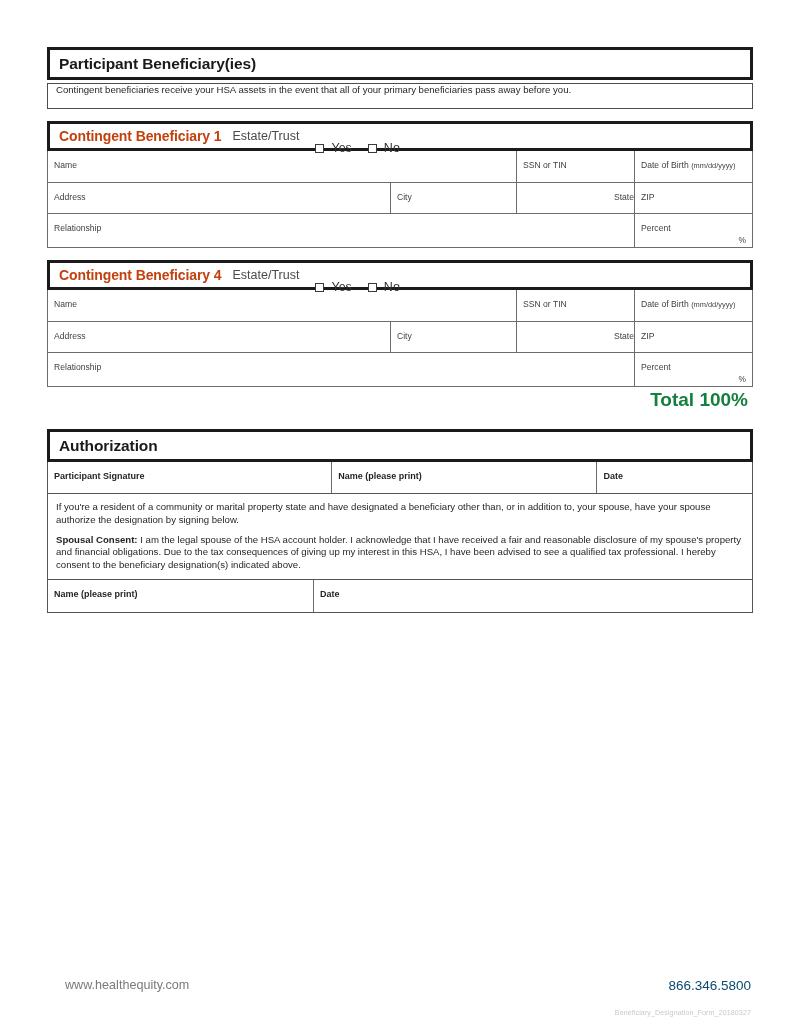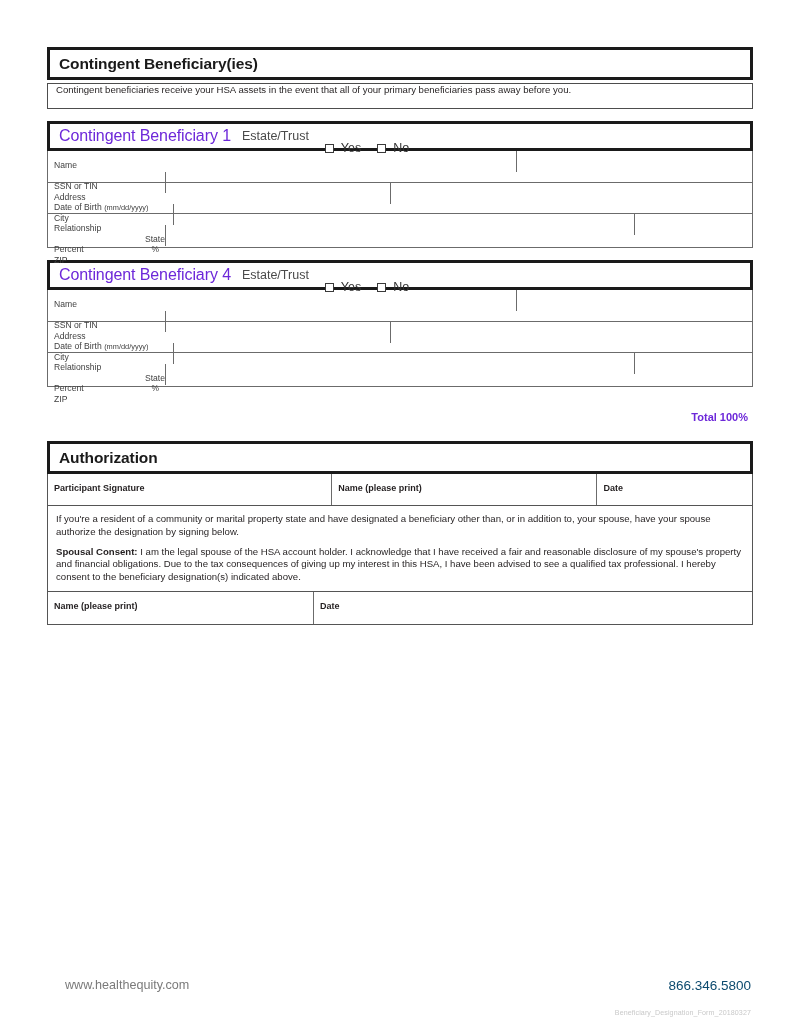--- a/index.html
+++ b/index.html
@@ -41,23 +41,23 @@
   .bar-tall { height: 33px; }
 
   
   .ben-bar {
     height: 30px;
     display: flex;
     align-items: center;
     gap: 0;
   }
   .ben-title {
-    font-size: 16px;
-    font-weight: normal;
-    color: #6d28d9;
+    font-size: 14px;
+    font-weight: bold;
+    color: #c2410c;
     letter-spacing: -0.1px;
   }
   .estate-label {
     font-size: 12.5px;
     color: #4a4a4a;
     margin-left: 11px;
   }
   .cb-group {
     display: flex;
     align-items: center;
@@ -97,21 +97,20 @@
   .tbl {
     border: 1.2px solid #6b6b6b;
     border-top: none;
     box-sizing: border-box;
     width: 100%;
   }
   .row {
     display: flex;
     border-bottom: 1.2px solid #6b6b6b;
     box-sizing: border-box;
-    flex-direction: column;
   }
   .row:last-child { border-bottom: none; }
   .cell {
     border-right: 1.2px solid #6b6b6b;
     box-sizing: border-box;
     padding: 3px 0 0 6px;
     position: relative;
   }
   .cell:last-child { border-right: none; }
   .cell-label {
@@ -145,24 +144,24 @@
   .c-city    { width: 126px; }
   .c-state   { width: 118px; text-align: right; }
   .c-zip     { width: 117px; }
 
   .c-rel     { width: 587px; }
   .c-pct     { width: 117px; }
 
   
   .total-line {
     text-align: right;
-    font-size: 11px;
+    font-size: 19px;
     font-weight: bold;
-    color: #6d28d9;
-    margin-top: 24px;
+    color: #15803d;
+    margin-top: 2px;
     padding-right: 5px;
   }
 
   
   .sig-row {
     display: flex;
     height: 32px;
     border-bottom: 1.4px solid #555555;
     box-sizing: border-box;
   }
@@ -243,21 +242,21 @@
   .gap-18 { height: 18px; }
 </style>
 </head>
 <body>
 
 <div class="page">
 
   <div style="height:47px"></div>
 
   <div class="section-bar bar-tall">
-    <span class="section-title">Contingent Beneficiary(ies)</span>
+    <span class="section-title">Participant Beneficiary(ies)</span>
   </div>
 
   <div class="info-strip">
     <span class="info-text">Contingent beneficiaries receive your HSA assets in the event that all of your primary beneficiaries pass away before you.</span>
   </div>
 
   <div class="gap-12"></div>
 
   <div class="section-bar ben-bar">
     <span class="ben-title">Contingent Beneficiary 1</span>

